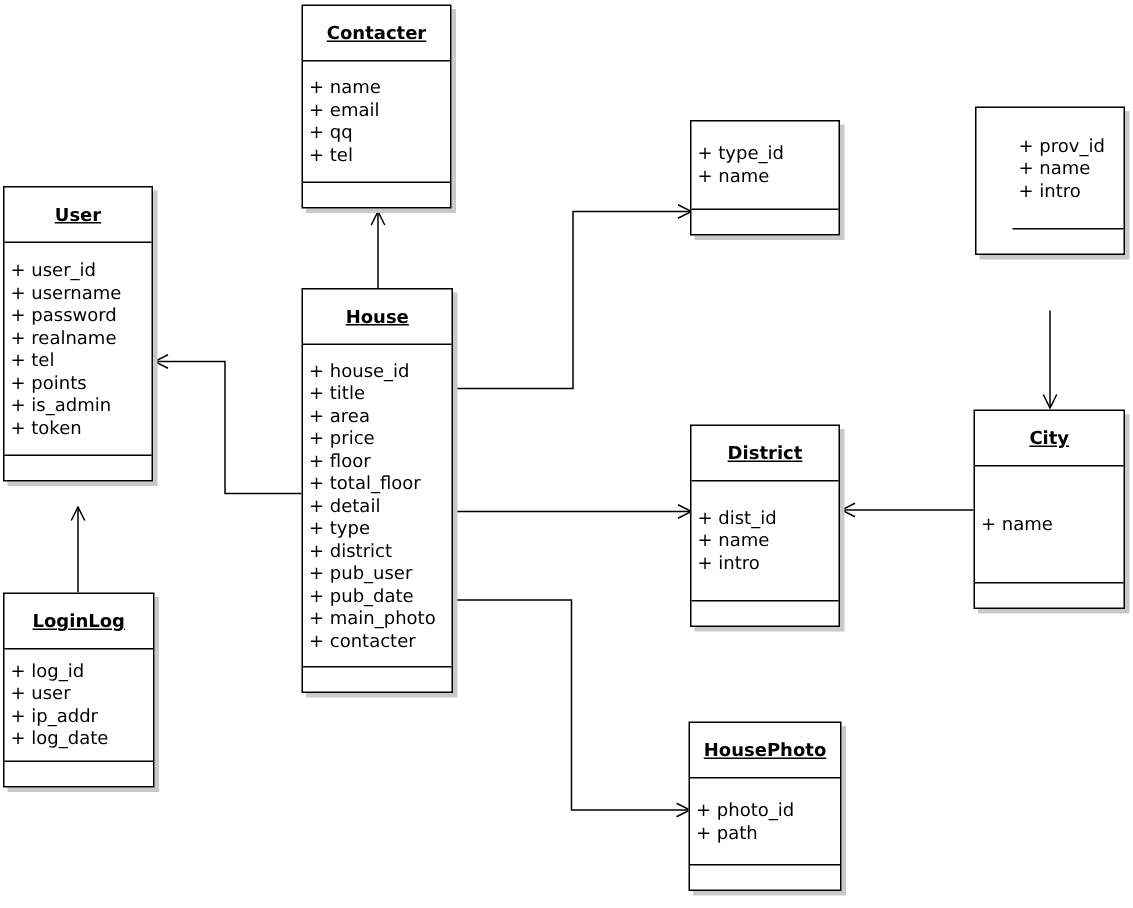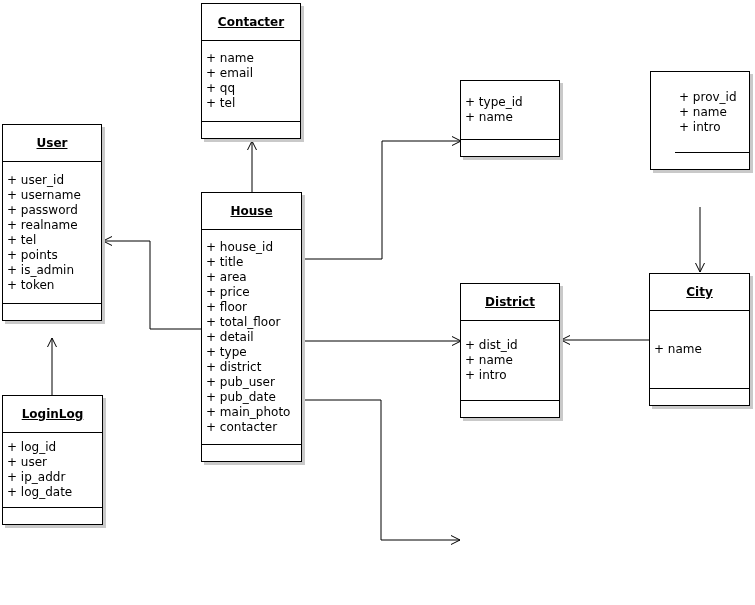--- a/index.html
+++ b/index.html
@@ -170,14 +170,22 @@
   <div class="uml-class" style="left:649px; top:273px; width:101px;">
     <div class="uml-title">City</div>
     <div class="uml-attrs" style="height:77px;gap:41px;">
       <div class="attr">+ city_id</div>
       <div class="attr">+ name</div>
       <div class="attr">+ intro</div>
     </div>
     <div class="uml-ops"></div>
   </div>
 
+  <div class="uml-class" style="left:459px; top:481px; width:102px;">
+    <div class="uml-title">HousePhoto</div>
+    <div class="uml-attrs" style="height:57px;">
+      <div class="attr">+ photo_id</div>
+      <div class="attr">+ path</div>
+    </div>
+    <div class="uml-ops"></div>
+  </div>
 
 </div>
 
 </body></html>

